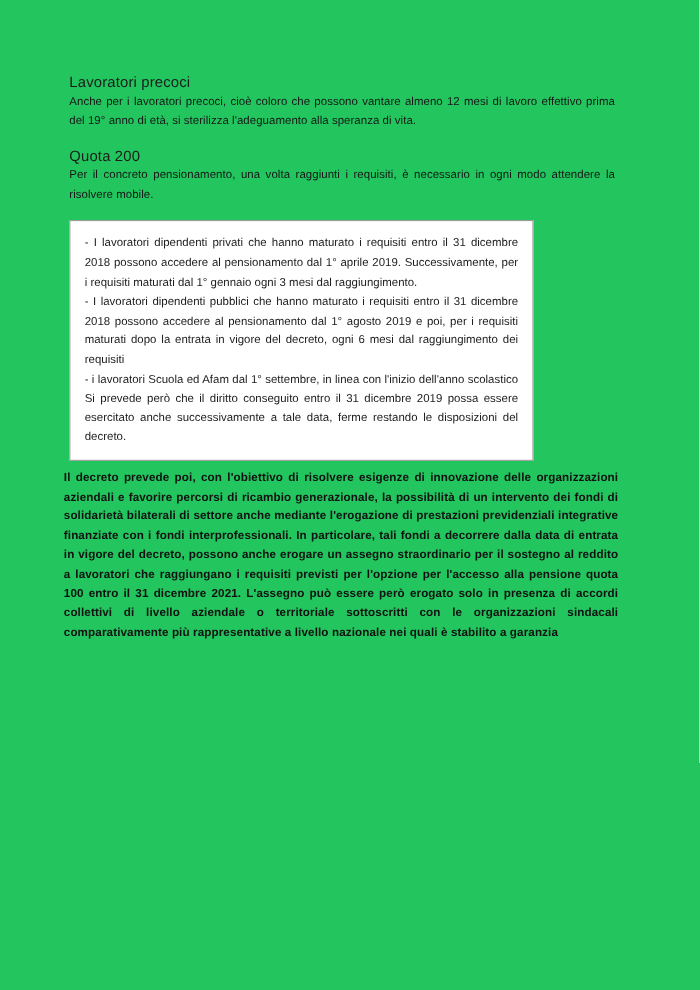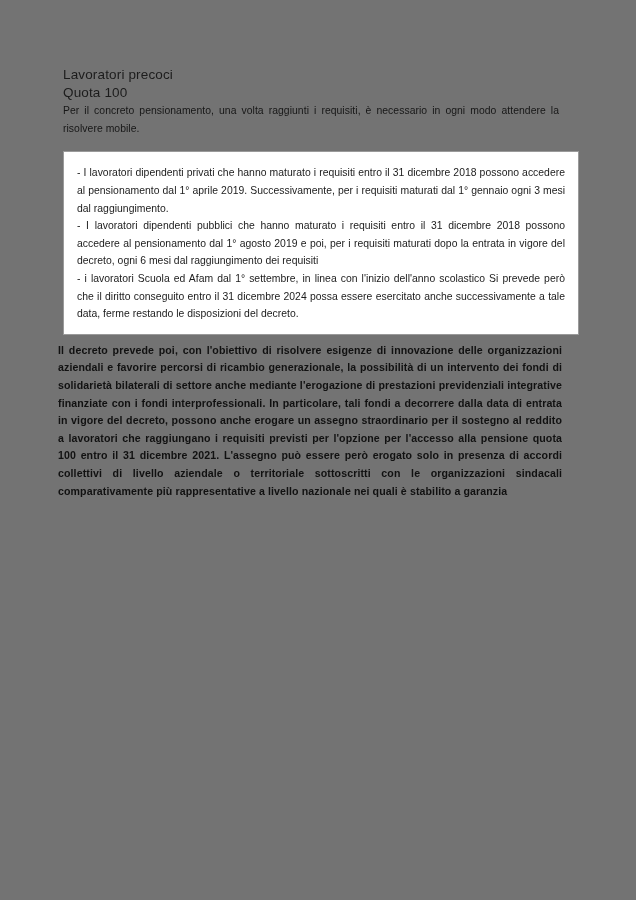--- a/index.html
+++ b/index.html
@@ -11,21 +11,21 @@
     width: 636px;
     height: 900px;
     font-family: "Liberation Sans", sans-serif;
     color: #1a1a1a;
     -webkit-font-smoothing: none;
   }
   .page {
     position: relative;
     width: 636px;
     height: 900px;
-    background: #737373;
+    background: #22c55e;
     box-sizing: border-box;
     overflow: hidden;
   }
   .content {
     position: absolute;
     left: 63px;
     top: 66px;
     width: 496px;
   }
   h2.section-heading {
@@ -48,21 +48,21 @@
   }
   p.body-text:last-child { margin-bottom: 0; }
   .intro-line {
     margin-bottom: 12px;
   }
   .callout-box {
     border: 1px solid #9a9a9a;
     box-sizing: border-box;
     padding: 12px 13px 11px 13px;
     margin: 0 0 0 0;
-    width: 516px;
+    width: 422px;
     background: #ffffff;
   }
   .callout-box p {
     font-size: 10.4px;
     line-height: 17.6px;
     margin: 0;
     text-align: justify;
     color: #1b1b1b;
     letter-spacing: 0.02px;
   }
@@ -78,31 +78,32 @@
   }
 </style>
 </head>
 <body>
 
 <div class="page">
   <div class="content">
 
     <h2 class="section-heading heading-1">Lavoratori precoci</h2>
 
+    <p class="body-text">Anche per i lavoratori precoci, cioè coloro che possono vantare almeno 12 mesi di lavoro effettivo prima del 19° anno di età, si sterilizza l'adeguamento alla speranza di vita.</p>
 
 
-    <h2 class="section-heading heading-2">Quota 100</h2>
+    <h2 class="section-heading heading-2">Quota 200</h2>
 
 
     <p class="body-text">Per il concreto pensionamento, una volta raggiunti i requisiti, è necessario in ogni modo attendere la risolvere mobile.</p>
 
 
 
     <div class="callout-box">
       <p>- I lavoratori dipendenti privati che hanno maturato i requisiti entro il 31 dicembre 2018 possono accedere al pensionamento dal 1° aprile 2019. Successivamente, per i requisiti maturati dal 1° gennaio ogni 3 mesi dal raggiungimento.</p>
       <p>- I lavoratori dipendenti pubblici che hanno maturato i requisiti entro il 31 dicembre 2018 possono accedere al pensionamento dal 1° agosto 2019 e poi, per i requisiti maturati dopo la entrata in vigore del decreto, ogni 6 mesi dal raggiungimento dei requisiti</p>
-      <p>- i lavoratori Scuola ed Afam dal 1° settembre, in linea con l'inizio dell'anno scolastico Si prevede però che il diritto conseguito entro il 31 dicembre 2024 possa essere esercitato anche successivamente a tale data, ferme restando le disposizioni del decreto.</p>
+      <p>- i lavoratori Scuola ed Afam dal 1° settembre, in linea con l'inizio dell'anno scolastico Si prevede però che il diritto conseguito entro il 31 dicembre 2019 possa essere esercitato anche successivamente a tale data, ferme restando le disposizioni del decreto.</p>
     </div>
 
     <p class="closing-text">Il decreto prevede poi, con l'obiettivo di risolvere esigenze di innovazione delle organizzazioni aziendali e favorire percorsi di ricambio generazionale, la possibilità di un intervento dei fondi di solidarietà bilaterali di settore anche mediante l'erogazione di prestazioni previdenziali integrative finanziate con i fondi interprofessionali. In particolare, tali fondi a decorrere dalla data di entrata in vigore del decreto, possono anche erogare un assegno straordinario per il sostegno al reddito a lavoratori che raggiungano i requisiti previsti per l'opzione per l'accesso alla pensione quota 100 entro il 31 dicembre 2021. L'assegno può essere però erogato solo in presenza di accordi collettivi di livello aziendale o territoriale sottoscritti con le organizzazioni sindacali comparativamente più rappresentative a livello nazionale nei quali è stabilito a garanzia</p>
 
   </div>
 </div>
 
 </body></html>

